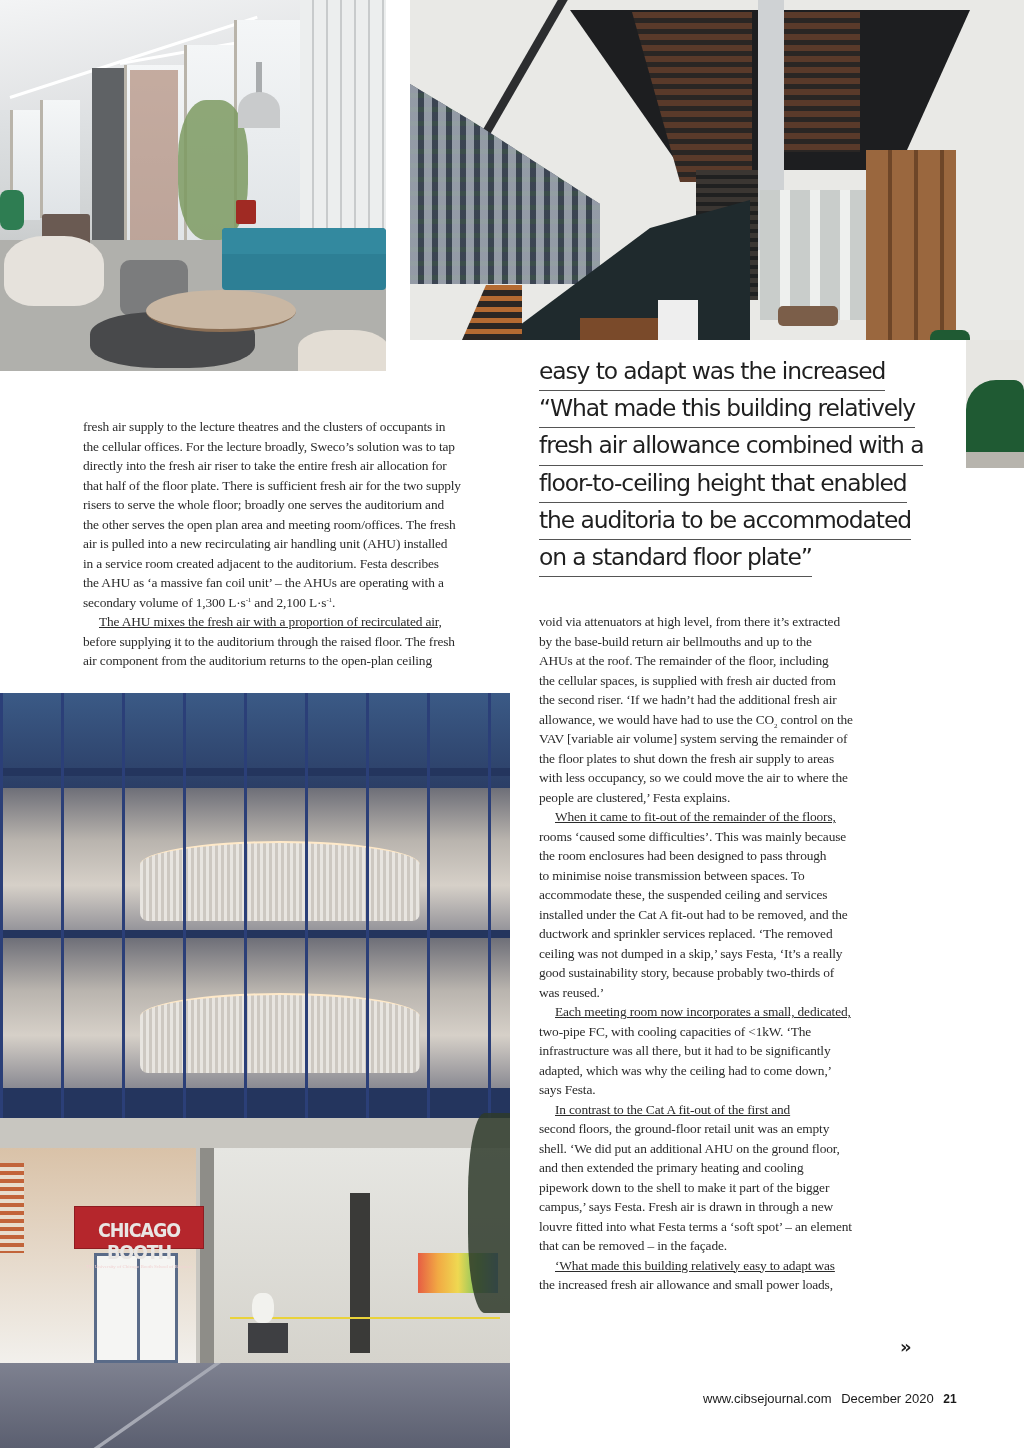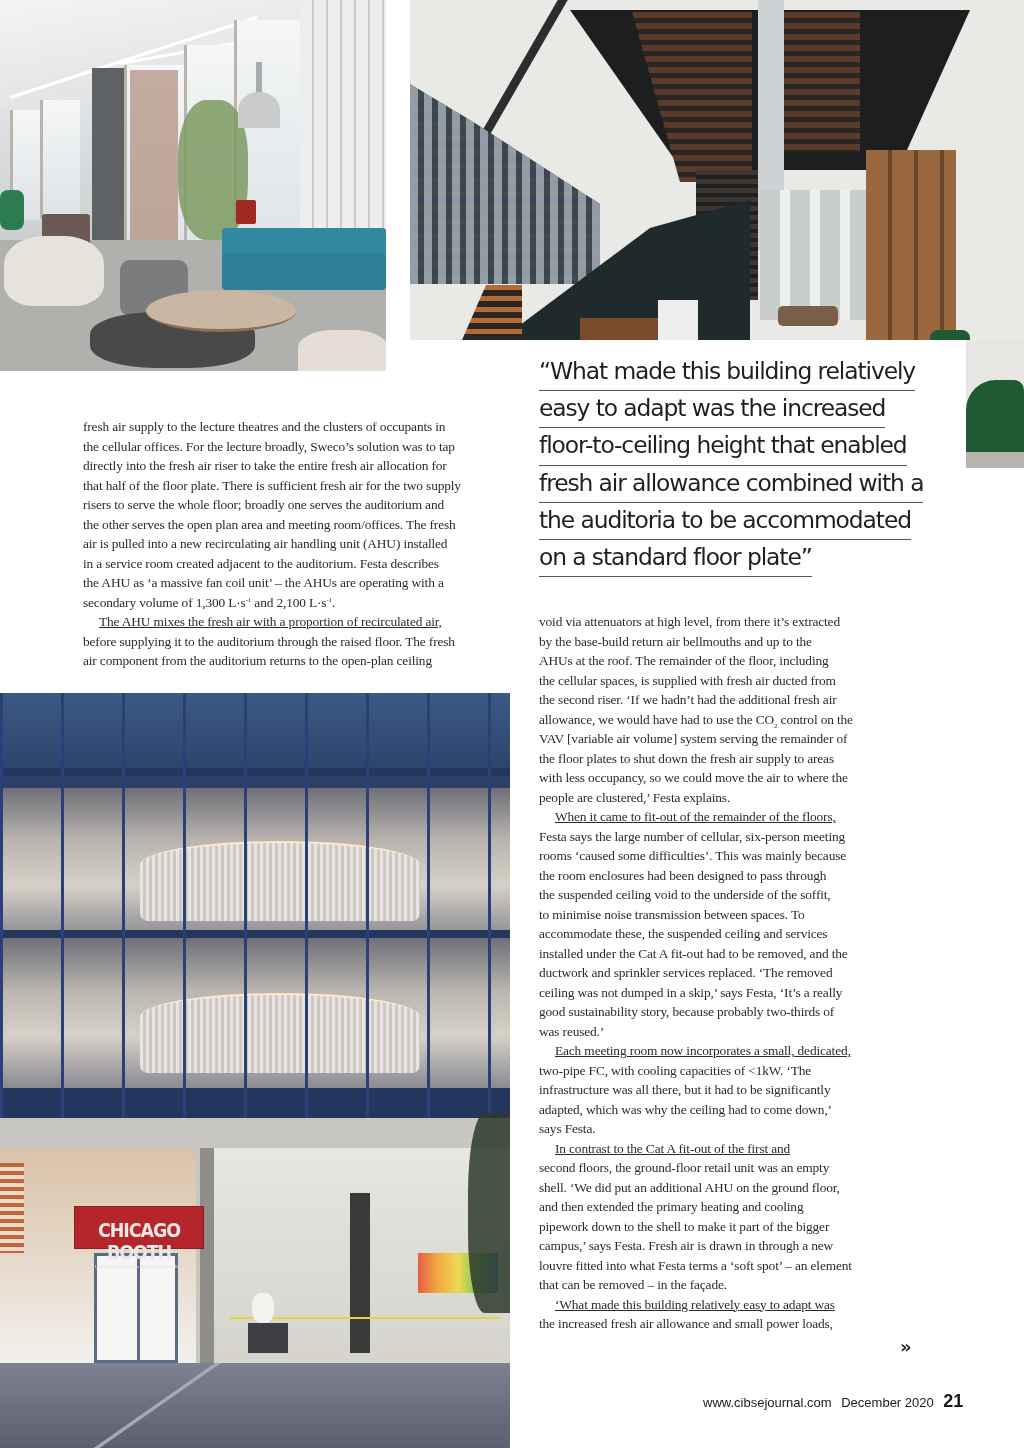--- a/index.html
+++ b/index.html
@@ -103,21 +103,21 @@
     #pull-quote { position: absolute; left: 539px; top: 354px; width: 420px;
       font-family: "DejaVu Sans", "Liberation Sans", sans-serif; font-size: 23.4px; line-height: 35.2px; color: #1f1f1f; letter-spacing: -1.1px; }
     #pull-quote .q-line { display: block; white-space: nowrap; }
     #pull-quote .q-line span { display: inline-block; border-bottom: 1.5px solid #555; padding-bottom: 1px; }
 
     
     #continue-icon { position: absolute; left: 900px; top: 1336px; font-family: "DejaVu Sans", sans-serif; font-size: 18px; font-weight: bold; color: #222; }
     #footer { position: absolute; left: 703px; top: 1391px; font-family: "Liberation Sans", sans-serif; font-size: 13px; color: #1a1a1a; white-space: nowrap; }
     #footer .url { margin-right: 6px; }
     #footer .date { margin-right: 6px; }
-    #footer .page-num { font-weight: bold; font-size: 18px; }
+    #footer .page-num { font-weight: bold; font-size: 12px; }
   </style>
 </head>
 <body>
 
 <div class="photo" id="photo-lounge">
   <div class="ceiling"></div>
   <div class="light" style="left:10px;top:96px;width:260px;transform:rotate(-18deg);"></div>
   <div class="light" style="left:120px;top:62px;width:220px;transform:rotate(-10deg);"></div>
   <div class="window" style="left:124px;top:65px;width:60px;height:190px;"></div>
   <div class="window" style="left:184px;top:45px;width:50px;height:210px;"></div>
@@ -159,24 +159,24 @@
   <div class="desk-white"></div>
   <div class="chairs"></div>
   <div class="green-seat"></div>
 </div>
 <div class="photo" id="photo-atrium-strip">
   <div class="green-chair2"></div>
   <div class="floor2"></div>
 </div>
 
 <div id="pull-quote">
+  <span class="q-line"><span>easy to adapt was the increased</span></span>
   <span class="q-line"><span>“What made this building relatively</span></span>
-  <span class="q-line"><span>easy to adapt was the increased</span></span>
+  <span class="q-line"><span>fresh air allowance combined with a</span></span>
   <span class="q-line"><span>floor-to-ceiling height that enabled</span></span>
-  <span class="q-line"><span>fresh air allowance combined with a</span></span>
   <span class="q-line"><span>the auditoria to be accommodated</span></span>
   <span class="q-line"><span>on a standard floor plate”</span></span>
 </div>
 
 <div class="body-text" id="col-left">
   <p>fresh air supply to the lecture theatres and the clusters of occupants in</p>
   <p>the cellular offices. For the lecture broadly, Sweco’s solution was to tap</p>
   <p>directly into the fresh air riser to take the entire fresh air allocation for</p>
   <p>that half of the floor plate. There is sufficient fresh air for the two supply</p>
   <p>risers to serve the whole floor; broadly one serves the auditorium and</p>
@@ -196,24 +196,22 @@
   <p>AHUs at the roof. The remainder of the floor, including</p>
   <p>the cellular spaces, is supplied with fresh air ducted from</p>
   <p>the second riser. ‘If we hadn’t had the additional fresh air</p>
   <p><span>allowance, we would have had to use the CO</span><sub>2</sub><span> control on the</span></p>
   <p>VAV [variable air volume] system serving the remainder of</p>
   <p>the floor plates to shut down the fresh air supply to areas</p>
   <p>with less occupancy, so we could move the air to where the</p>
   <p>people are clustered,’ Festa explains.</p>
 
   <p class="indent">When it came to fit-out of the remainder of the floors,</p>
-  <p>Festa says the large number of cellular, six-person meeting</p>
   <p>rooms ‘caused some difficulties’. This was mainly because</p>
   <p>the room enclosures had been designed to pass through</p>
-  <p>the suspended ceiling void to the underside of the soffit,</p>
   <p>to minimise noise transmission between spaces. To</p>
   <p>accommodate these, the suspended ceiling and services</p>
   <p>installed under the Cat A fit-out had to be removed, and the</p>
   <p>ductwork and sprinkler services replaced. ‘The removed</p>
   <p>ceiling was not dumped in a skip,’ says Festa, ‘It’s a really</p>
   <p>good sustainability story, because probably two-thirds of</p>
   <p>was reused.’</p>
 
   <p class="indent">Each meeting room now incorporates a small, dedicated,</p>
   <p>two-pipe FC, with cooling capacities of &lt;1kW. ‘The</p>

